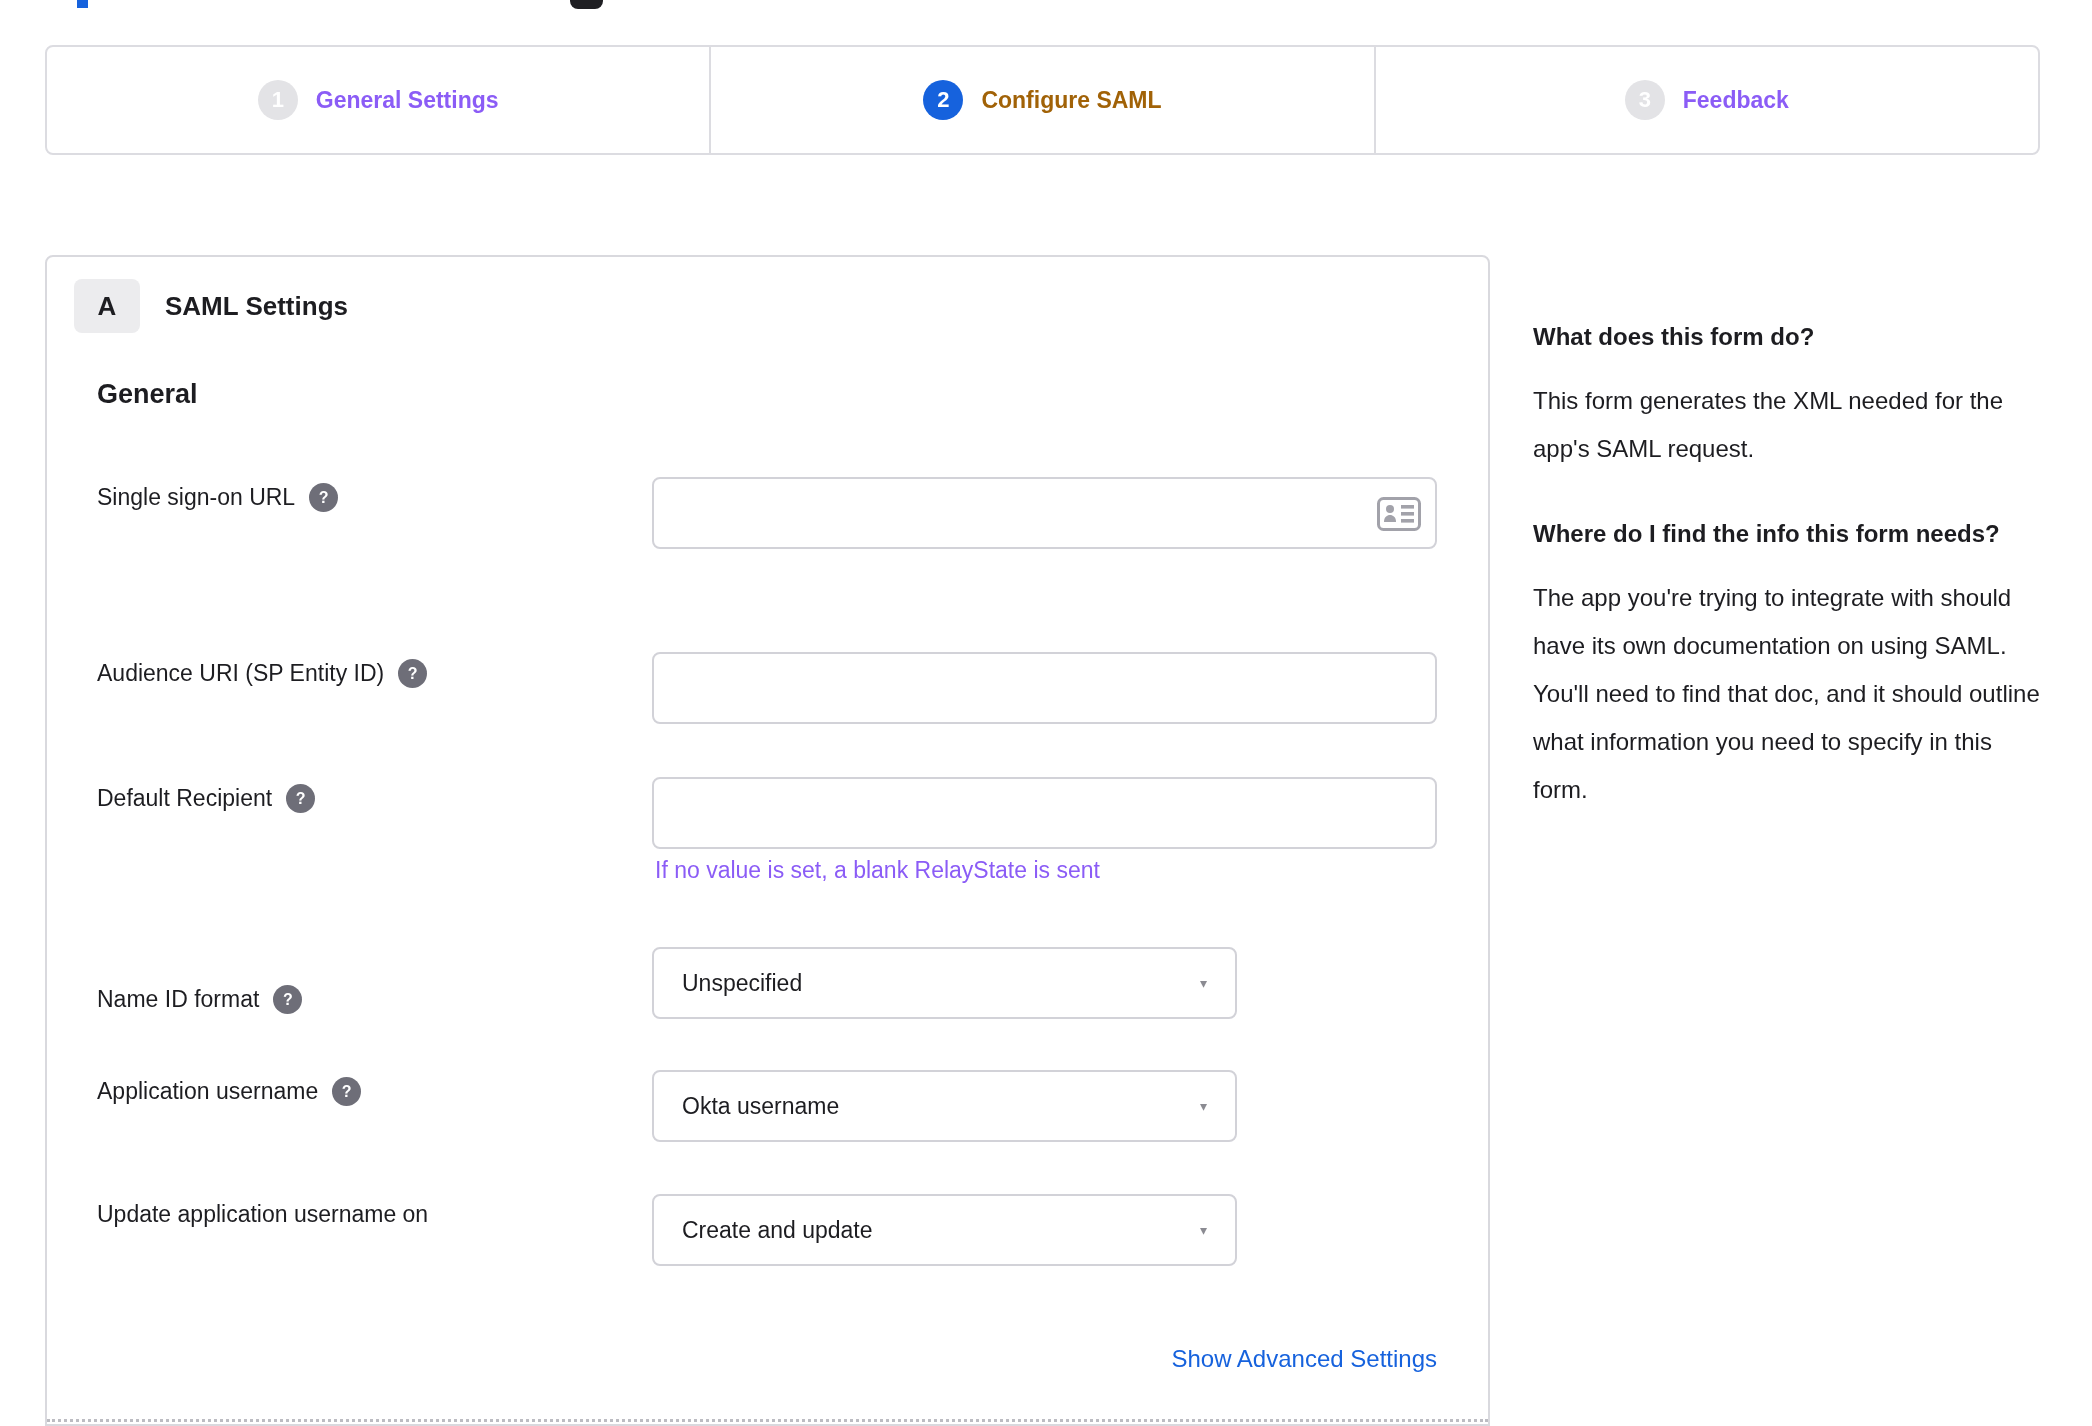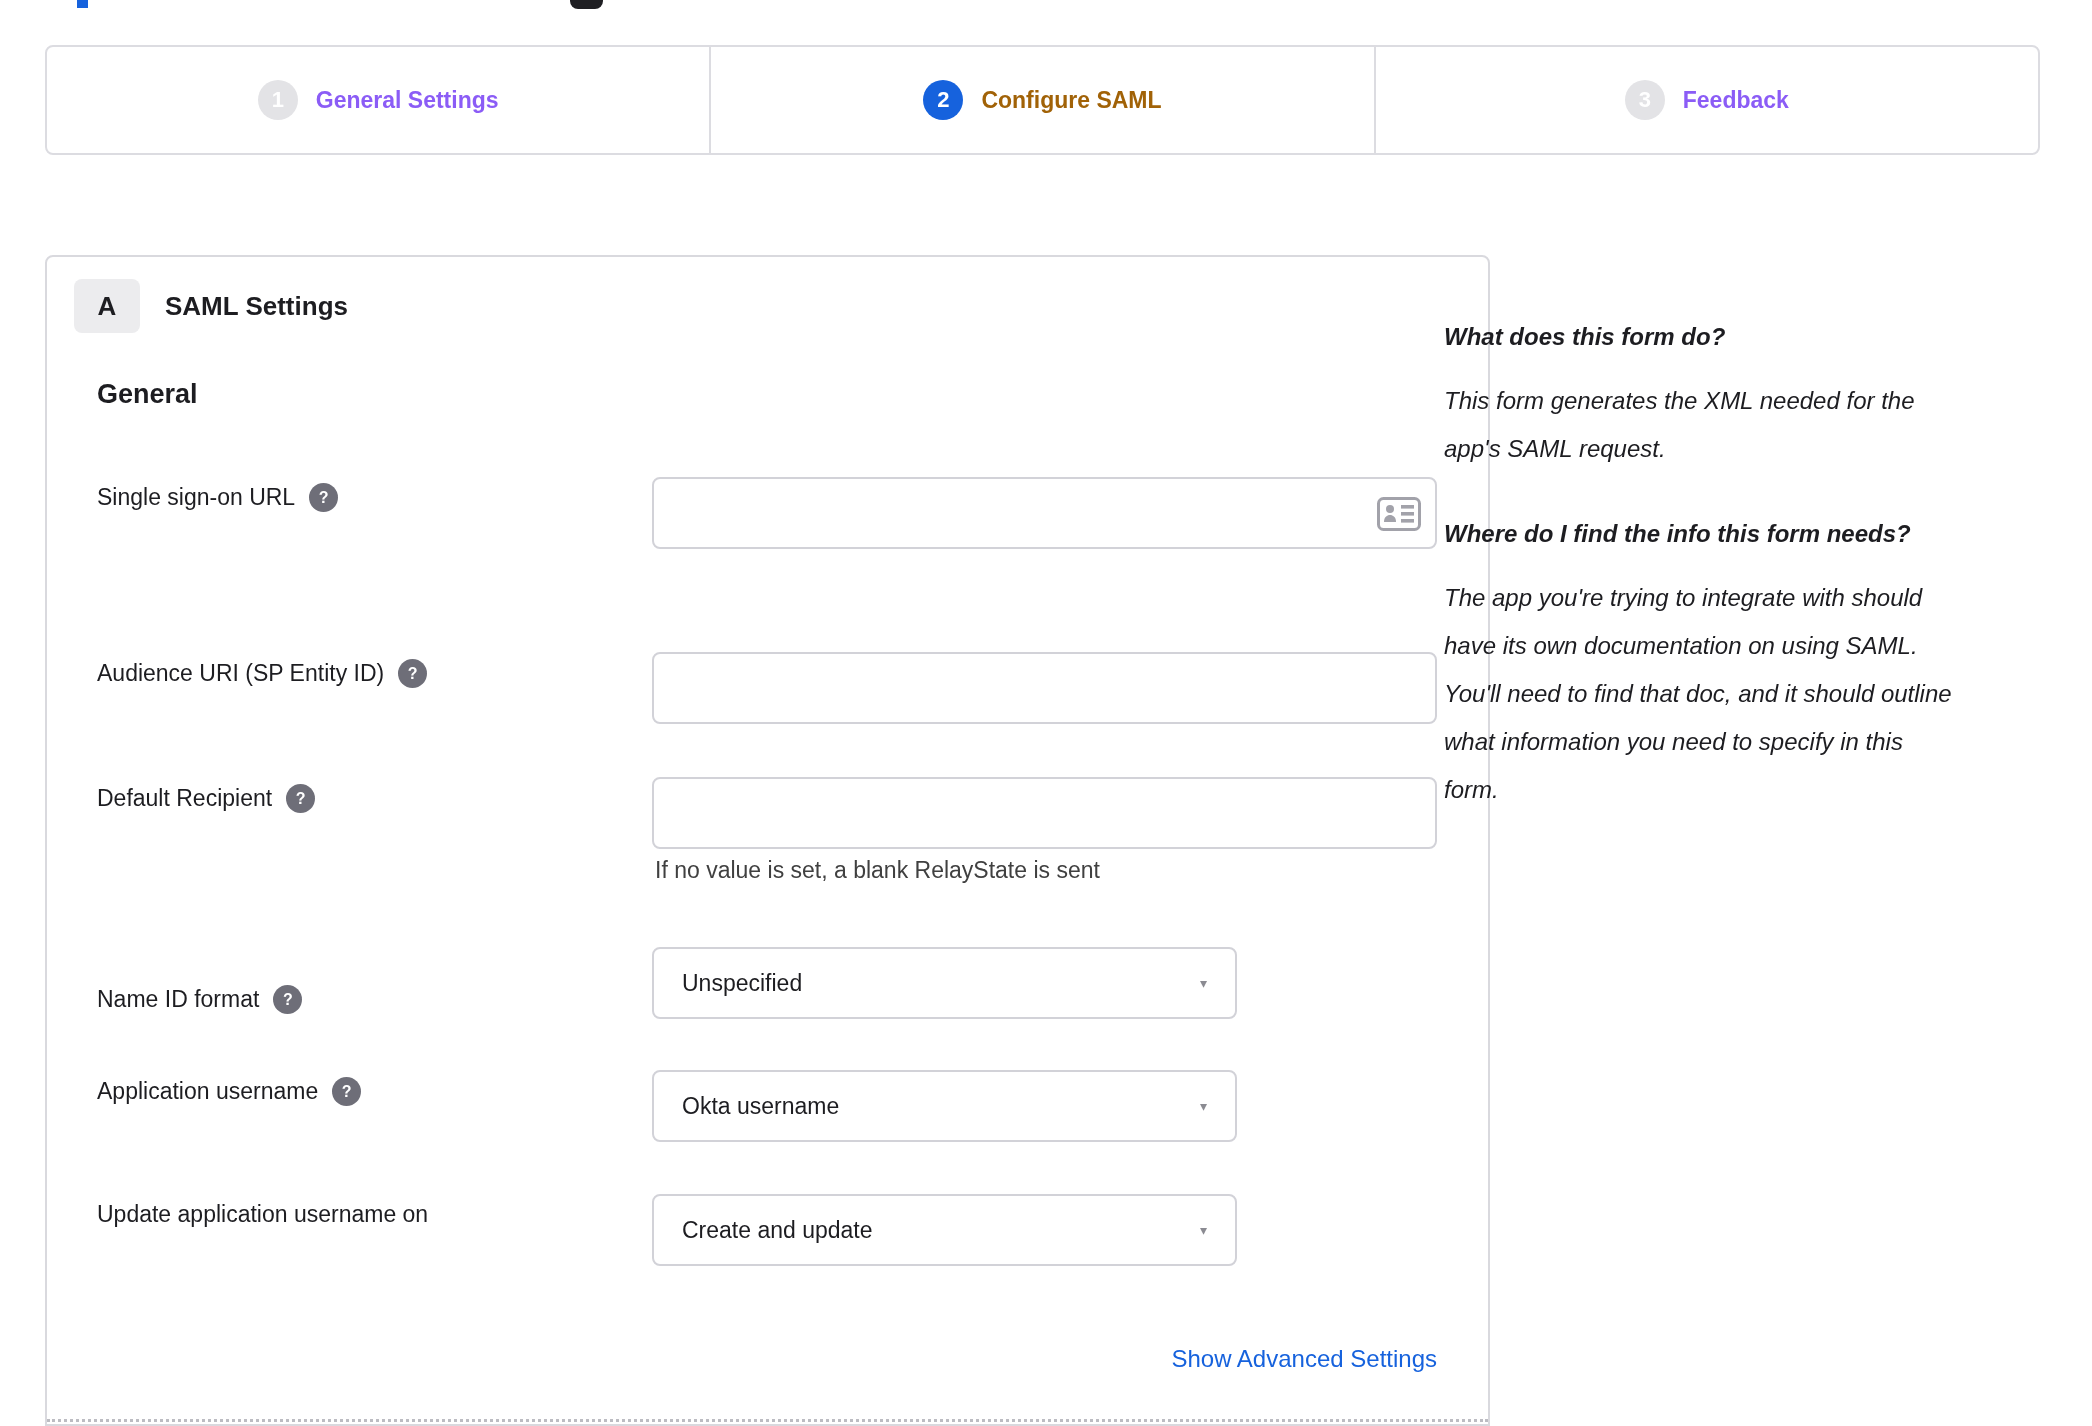--- a/index.html
+++ b/index.html
@@ -40,33 +40,33 @@
           font-size:16px; font-weight:bold; display:inline-flex; align-items:center;
           justify-content:center; cursor:pointer; flex:0 0 auto; }
   .tinput { position:absolute; left:605px; width:785px; height:72px; border:2px solid #d2d2d8;
             border-radius:8px; background:#fff; font-size:23px; padding:0 70px 0 24px;
             font-family:inherit; color:#1d1d21; }
   .card-ic { position:absolute; width:44px; height:34px; pointer-events:none; }
   .sel { position:absolute; left:605px; width:585px; height:72px; border:2px solid #d2d2d8;
          border-radius:8px; background:#fff; display:flex; align-items:center;
          padding:0 28px; font-size:23px; cursor:pointer; }
   .sel .caret { margin-left:auto; font-size:14px; color:#8b8b92; }
-  .hint { position:absolute; left:608px; font-size:23px; color:#404040; }
+  .hint { position:absolute; left:608px; font-size:23px; color:#8b5cf6; }
 
   .cbrow { position:absolute; left:608px; top:557px; display:flex; align-items:center; gap:26px; }
   .cbox { width:35px; height:35px; background:#1662dd; border-radius:8px; display:flex;
           align-items:center; justify-content:center; color:#fff; font-size:24px; font-weight:bold;
           cursor:pointer; }
   .cblabel { font-size:23px; }
 
   .adv-link { position:absolute; left:605px; width:785px; top:1088px; text-align:right;
               color:#1662dd; font-size:24px; font-weight:500; cursor:pointer; text-decoration:none; }
 
   
-  .side { left:1444px; top:318px; width:520px;font-style:italic; }
+  .side { left:1533px; top:318px; width:520px; }
   .side h3 { font-size:24px; font-weight:bold; line-height:1.55; margin-bottom:22px; }
   .side p { font-size:24px; line-height:2.0; margin-bottom:42px; color:#1d1d21; }
 </style>
 </head>
 <body>
 
 <div class="abs frag-blue"></div>
 <div class="abs frag-black"></div>
 
 <div class="abs steps">

